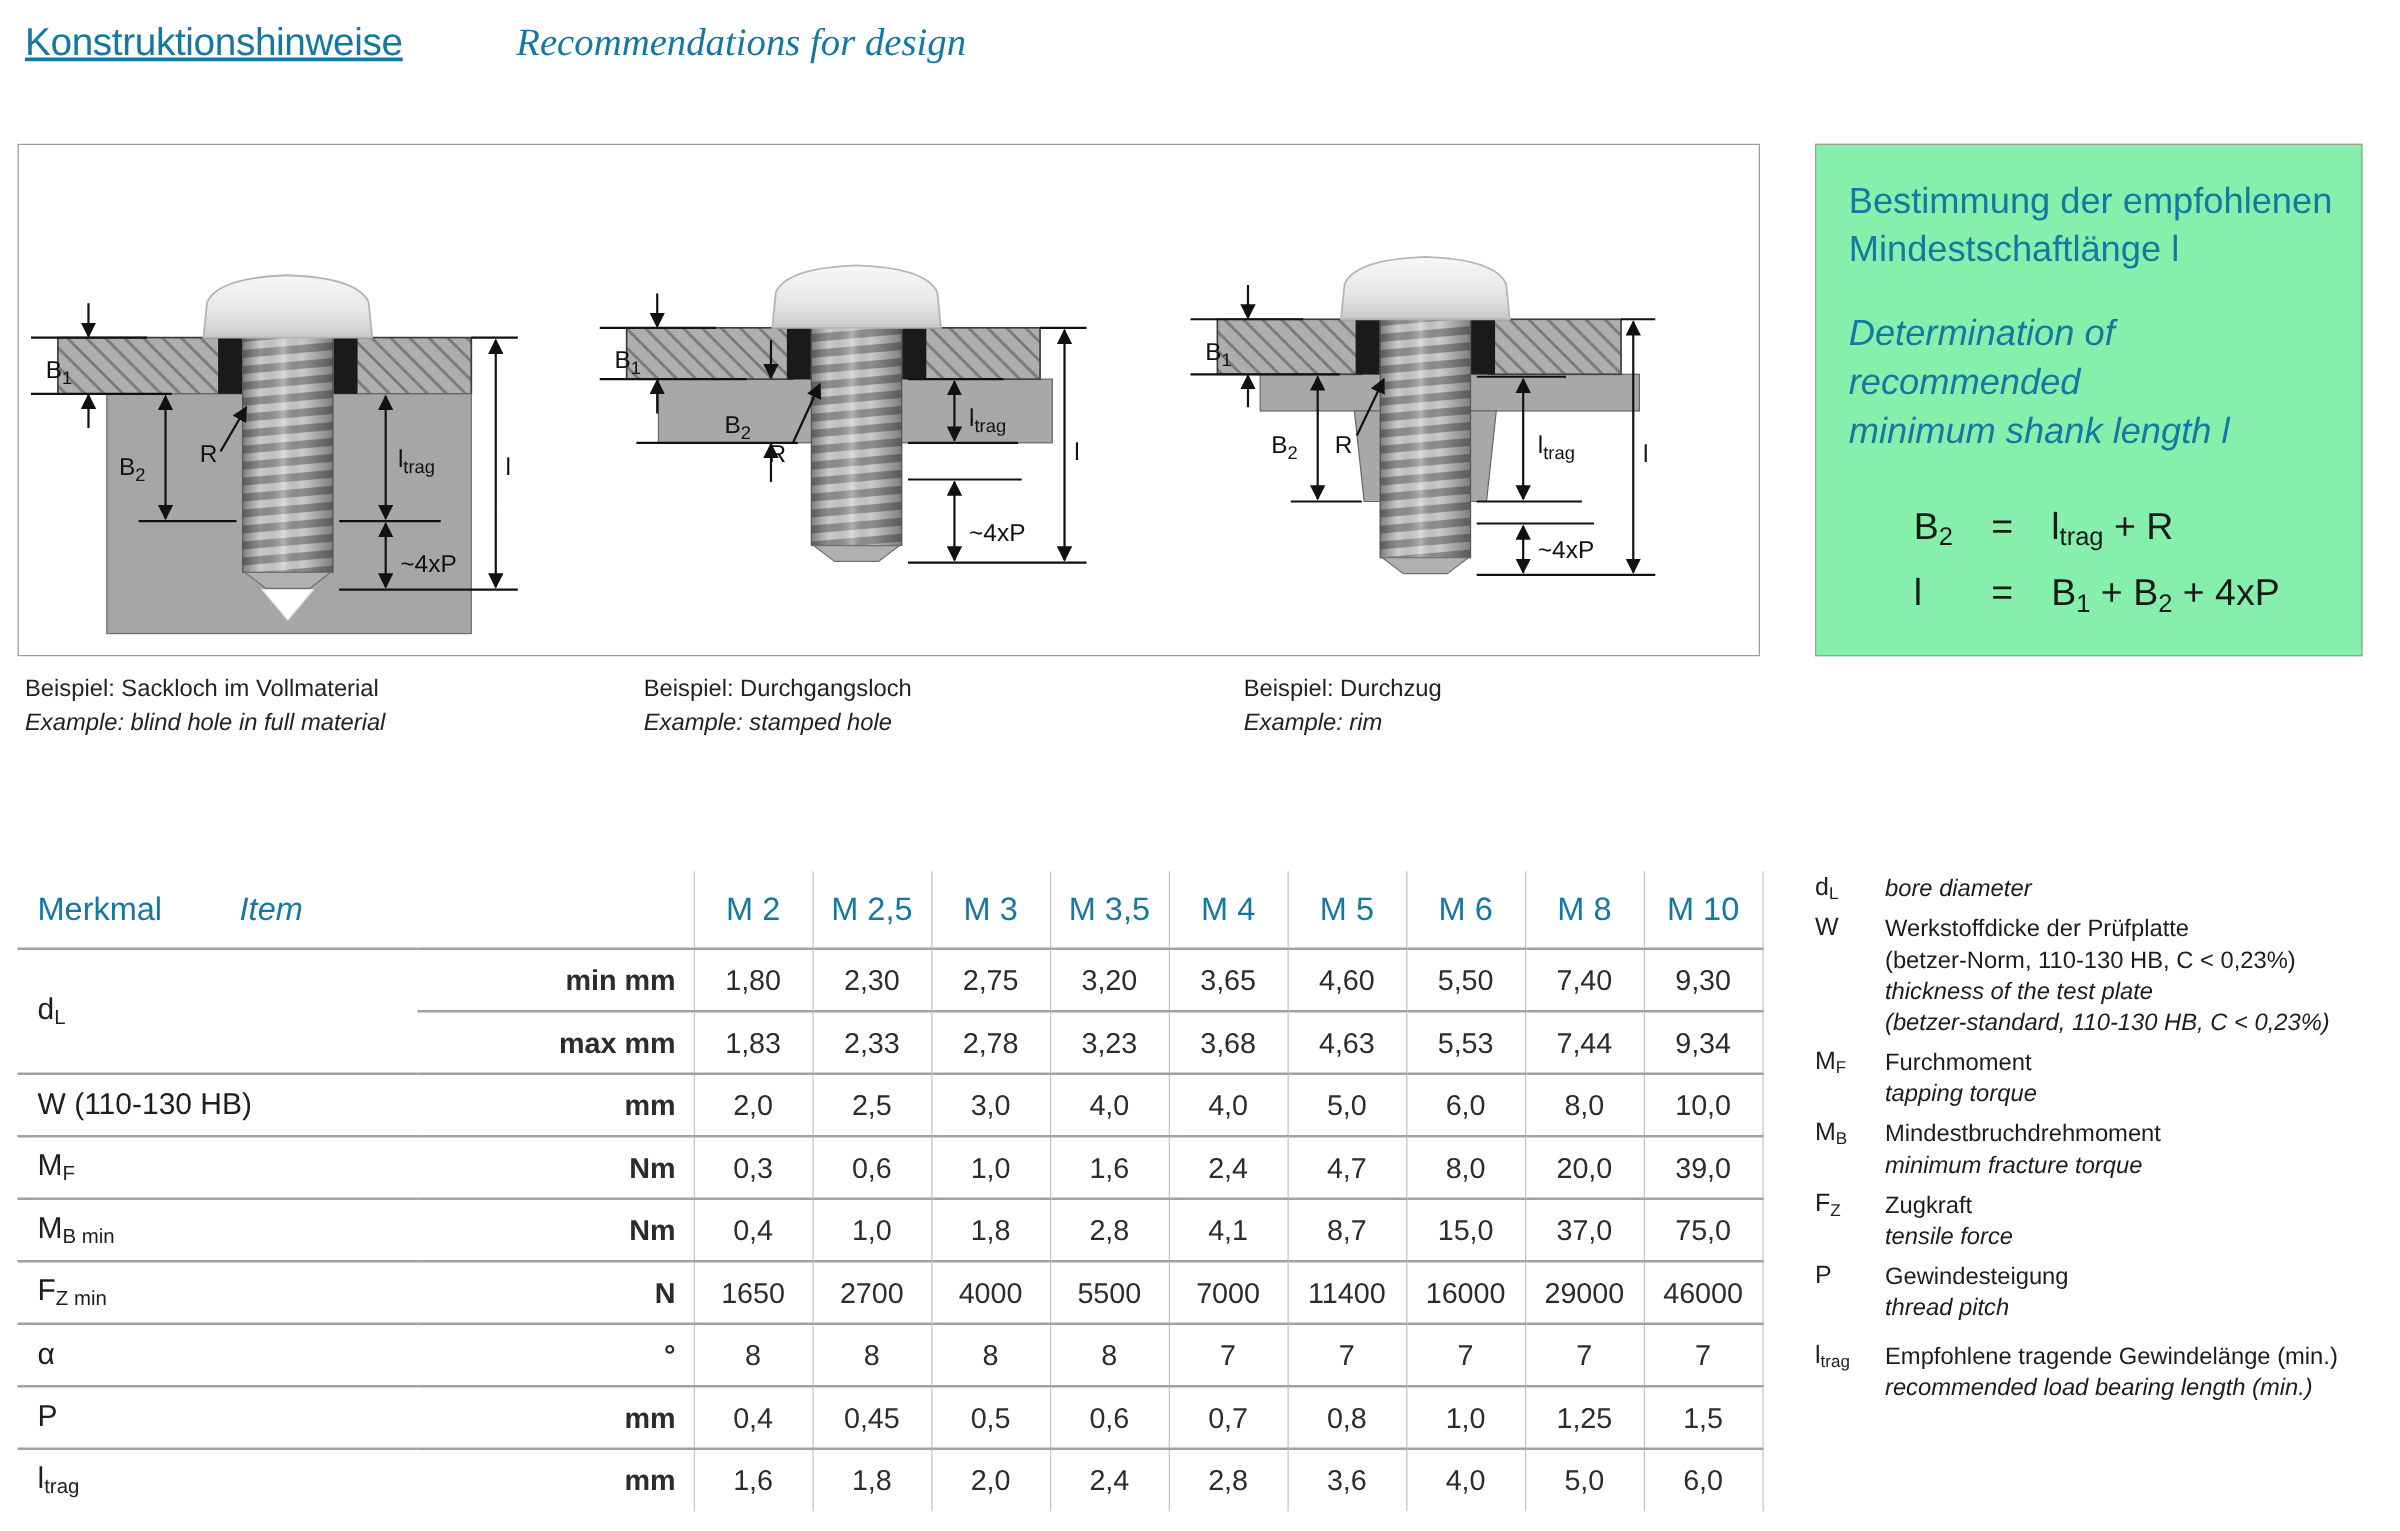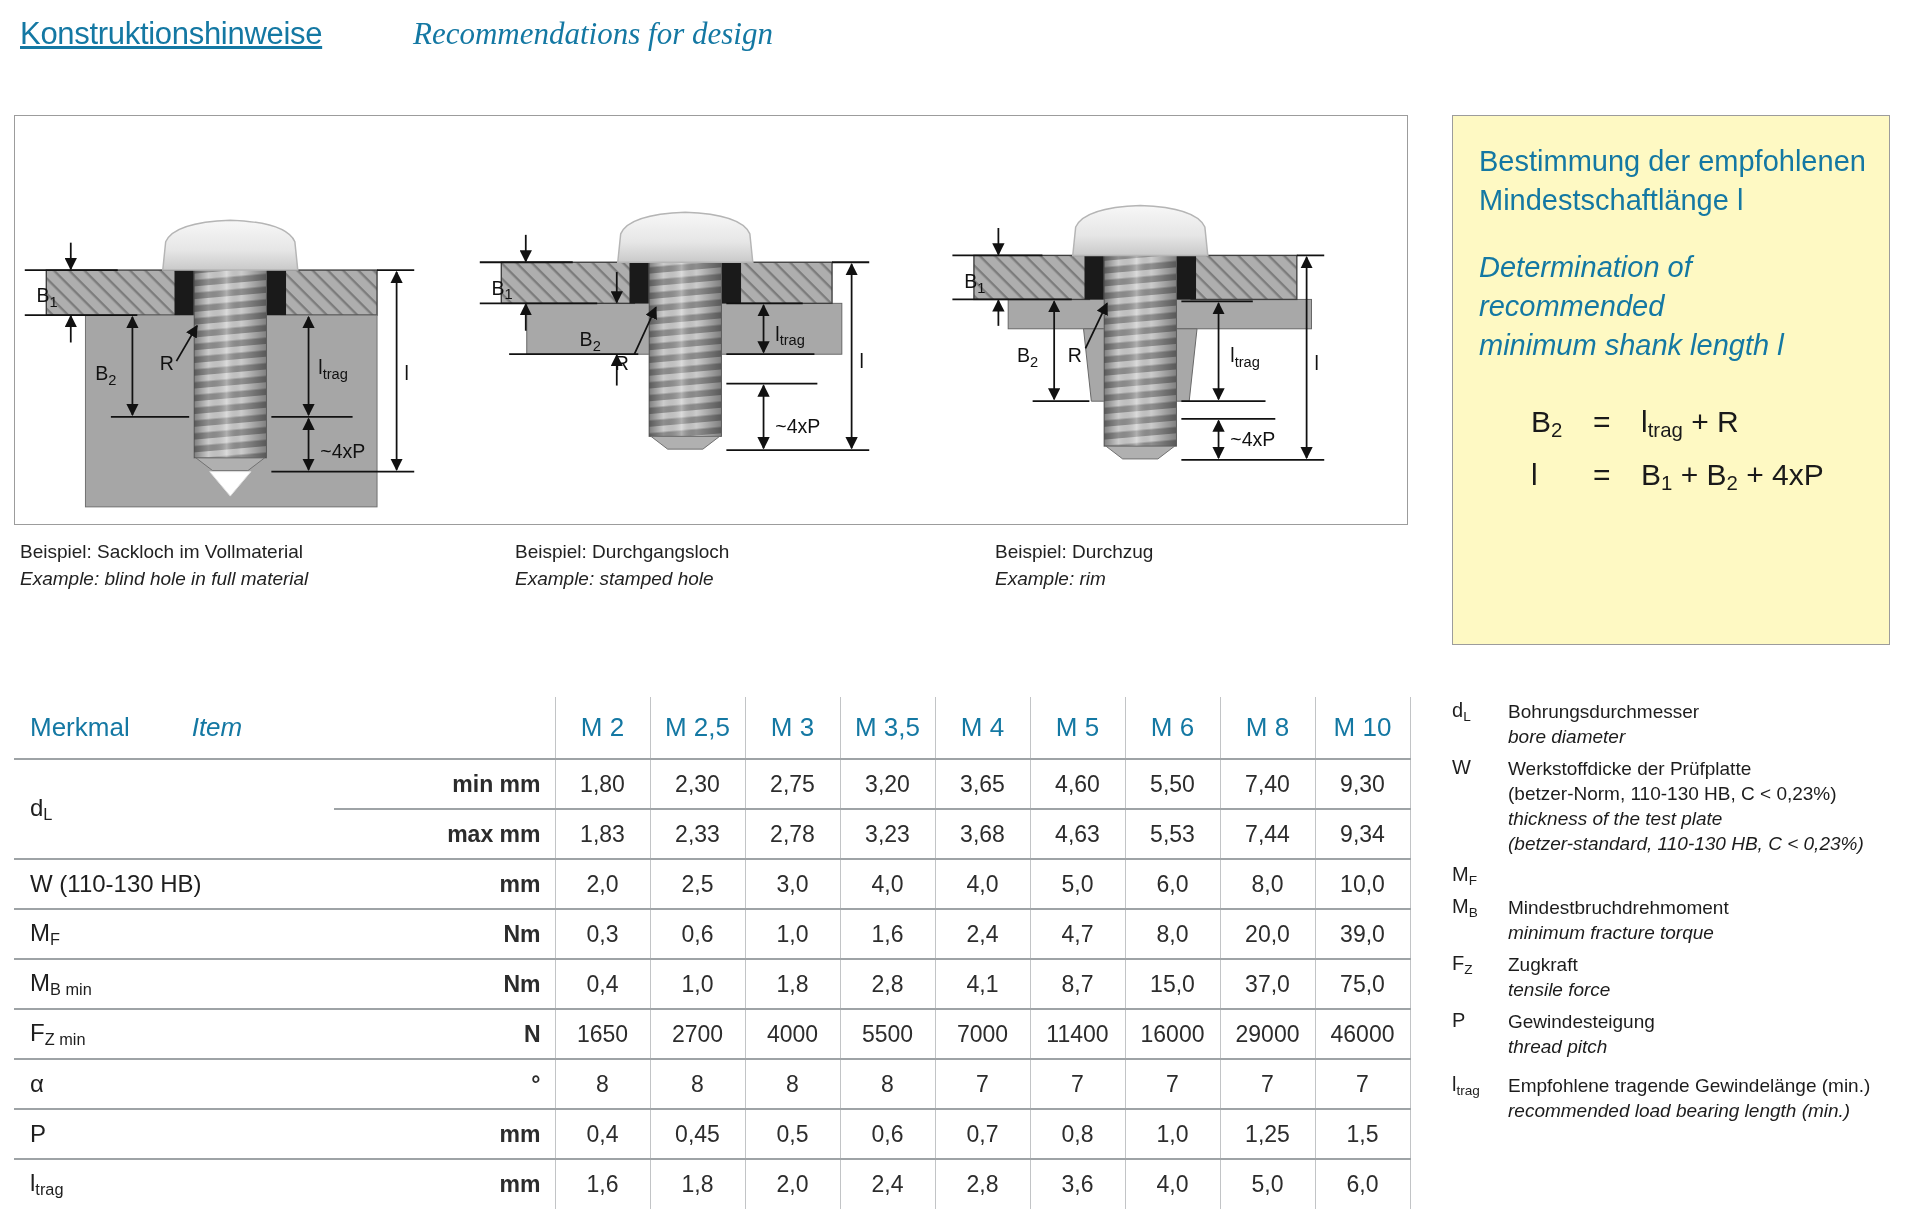--- a/index.html
+++ b/index.html
@@ -10,21 +10,21 @@
     background:#ffffff;color:var(--ink);
     font-family:"Liberation Sans",sans-serif;
   }
   .abs{position:absolute;}
   
   #title-de{left:20px;top:16px;font-size:31px;color:var(--teal);letter-spacing:-.3px;text-decoration:underline;}
   #title-en{left:413px;top:16px;font-size:31px;color:var(--teal);font-style:italic;font-family:Liberation Serif, serif;}
   
   #diagram-box{left:14px;top:115px;width:1394px;height:410px;border:1px solid #9c9c9c;display:flex;align-items:flex-start;background:#fff;}
   svg.diag{width:455px;height:398px;margin-top:4px;flex:0 0 auto;}
-  #info-box{left:1452px;top:115px;width:438px;height:530px;border:1px solid #9c9c9c;padding:26px 10px 0 26px;background:#fef9c3;}
+  #info-box{left:1452px;top:115px;width:438px;height:410px;border:1px solid #9c9c9c;padding:26px 10px 0 26px;background:#86efac;}
   .ib-title{font-size:29px;line-height:39px;color:var(--teal);white-space:pre-line;}
   .ib-title.en{font-style:italic;margin-top:28px;}
   #formulas{margin-top:40px;font-size:30px;color:#1a1a1a;}
   .frow{display:grid;grid-template-columns:62px 48px auto;align-items:baseline;margin-left:52px;margin-bottom:16px;}
   .sb{font-size:68%;vertical-align:-0.26em;}
   
   .cap{position:absolute;top:538px;font-size:19px;line-height:27px;color:#222;}
   .cap .en{font-style:italic;}
   
   #spec-table{position:absolute;left:14px;top:697px;width:1396px;border-collapse:collapse;table-layout:fixed;}
@@ -365,35 +365,38 @@
         <td class="val">5,0</td>
         <td class="val">6,0</td>
       </tr>
     </tbody>
 </table>
 
 <div id="legend">
     <div class="lg-item">
       <div class="lg-sym"><span>d</span><span class="sb">L</span></div>
       <div>
-        <div class="lg-de">Bohrungsdurchmesser</div>
         <div class="lg-en">bore diameter</div>
       </div>
     </div>
     <div class="lg-item">
       <div class="lg-sym"><span>W</span></div>
       <div>
         <div class="lg-de">Werkstoffdicke der Prüfplatte
 (betzer-Norm, 110-130 HB, C &lt; 0,23%)</div>
         <div class="lg-en">thickness of the test plate
 (betzer-standard, 110-130 HB, C &lt; 0,23%)</div>
       </div>
     </div>
     <div class="lg-item">
       <div class="lg-sym"><span>M</span><span class="sb">F</span></div>
+      <div>
+        <div class="lg-de">Furchmoment</div>
+        <div class="lg-en">tapping torque</div>
+      </div>
     </div>
     <div class="lg-item">
       <div class="lg-sym"><span>M</span><span class="sb">B</span></div>
       <div>
         <div class="lg-de">Mindestbruchdrehmoment</div>
         <div class="lg-en">minimum fracture torque</div>
       </div>
     </div>
     <div class="lg-item">
       <div class="lg-sym"><span>F</span><span class="sb">Z</span></div>

